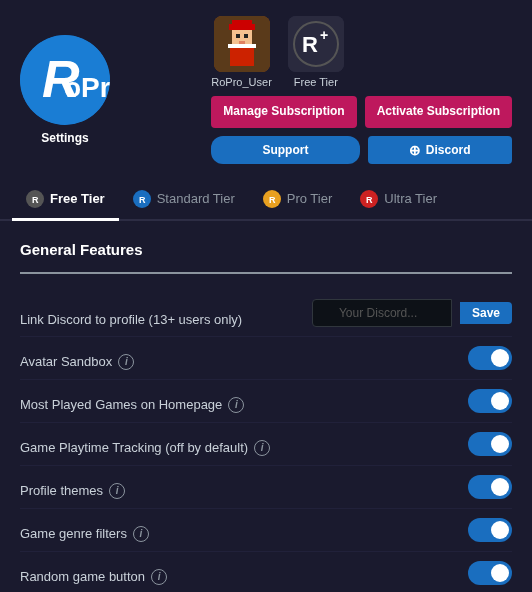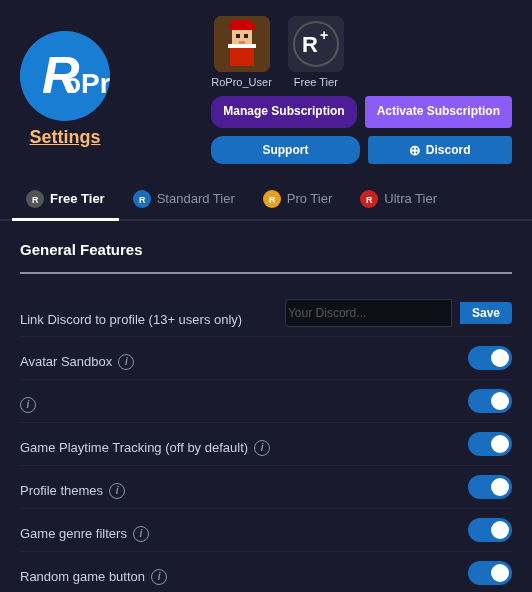--- a/index.html
+++ b/index.html
@@ -33,25 +33,24 @@
       background: #1a6ebf;
       border-radius: 50%;
       display: flex;
       align-items: center;
       justify-content: center;
       position: relative;
       overflow: hidden;
     }
 
     .settings-title {
-      color: #fdba74;
-      font-size: 18px;
+      color: #ffffff;
+      font-size: 12px;
       font-weight: bold;
       margin-top: 6px;
-      text-decoration: underline;
     }
 
     
     .user-section {
       display: flex;
       flex-direction: column;
       gap: 8px;
       margin-left: auto;
     }
 
@@ -94,34 +93,34 @@
       color: #c9d1d9;
       font-size: 11px;
     }
 
     .action-buttons {
       display: flex;
       gap: 8px;
     }
 
     .btn-manage {
-      background: #4c1d95;
+      background: #be185d;
       color: white;
       border: none;
-      border-radius: 12px;
+      border-radius: 4px;
       padding: 8px 12px;
       font-size: 12px;
       font-weight: bold;
       cursor: pointer;
       text-align: center;
       line-height: 1.3;
     }
 
     .btn-activate {
-      background: #8b5cf6;
+      background: #be185d;
       color: white;
       border: none;
       border-radius: 4px;
       padding: 8px 12px;
       font-size: 12px;
       font-weight: bold;
       cursor: pointer;
       text-align: center;
       line-height: 1.3;
     }
@@ -259,23 +258,23 @@
       display: flex;
       align-items: center;
       gap: 8px;
     }
 
     .discord-input {
       background: #0d1117;
       border: 1px solid #30363d;
       color: #7dd3fc;
       border-radius: 4px 0 0 4px;
-      padding: 6px 2px;
-      font-size: 12px;
-      width: 167px;
+      padding: 6px 26px;
+      font-size: 12px;
+      width: 140px;
     }
 
     .discord-input::placeholder {
       color: #555;
     }
 
     .btn-save {
       background: #1a6ebf;
       color: white;
       border: none;
@@ -456,20 +455,21 @@
       <span class="info-icon">i</span>
     </div>
     <label class="toggle">
       <input type="checkbox" checked="" style="">
       <div class="toggle-slider on"></div>
     </label>
   </div>
 
   <div class="feature-row">
     <div class="feature-label">
+      <span>Most Played Games on Homepage</span>
       <span class="info-icon">i</span>
     </div>
     <label class="toggle">
       <input type="checkbox" checked="" style="">
       <div class="toggle-slider on"></div>
     </label>
   </div>
 
   <div class="feature-row">
     <div class="feature-label">

